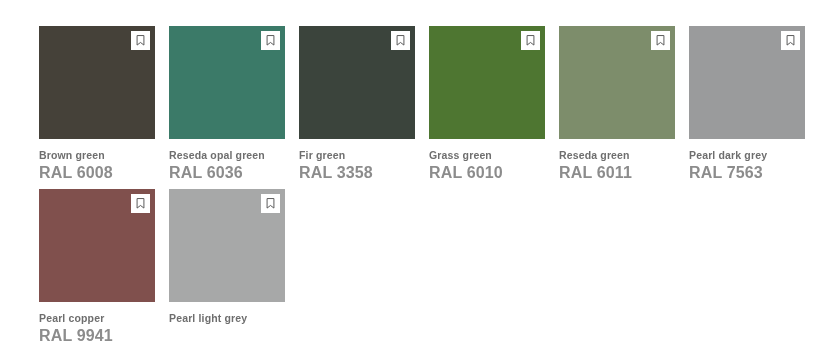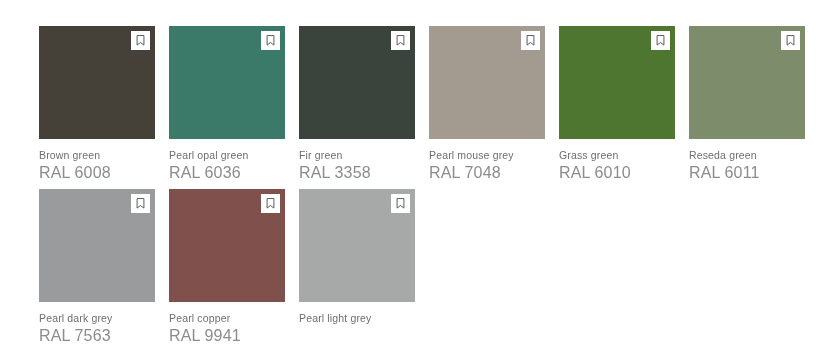--- a/index.html
+++ b/index.html
@@ -20,20 +20,21 @@
     padding: 26px 0 0 39px;
     display: grid;
     grid-template-columns: repeat(6, 130px);
     grid-auto-rows: 163px;
     column-gap: 0px;
     row-gap: 0px;
   }
   .swatch-card {
     width: 130px;
     box-sizing: border-box;
+    font-weight: bold;
   }
   .swatch-chip {
     position: relative;
     width: 116px;
     height: 113px;
     box-sizing: border-box;
   }
   .bookmark-button {
     position: absolute;
     top: 5px;
@@ -92,48 +93,35 @@
     <div class="swatch-card">
       <div class="swatch-chip" style="background-color: rgb(59, 122, 104);">
         <div class="bookmark-button">
           <span class="bookmark-icon">
             <svg viewBox="0 0 10 12" xmlns="http://www.w3.org/2000/svg">
               <path d="M1.2 0.6 H8.8 V11.2 L5 8.3 L1.2 11.2 Z" fill="none" stroke="#5a5a5a" stroke-width="1.1"></path>
             </svg>
           </span>
         </div>
       </div>
-      <div class="swatch-name">Pearl opal green</div>
+      <div class="swatch-name">Reseda opal green</div>
       <div class="swatch-code">RAL 6036</div>
     </div>
     <div class="swatch-card">
       <div class="swatch-chip" style="background-color: rgb(59, 68, 60);">
         <div class="bookmark-button">
           <span class="bookmark-icon">
             <svg viewBox="0 0 10 12" xmlns="http://www.w3.org/2000/svg">
               <path d="M1.2 0.6 H8.8 V11.2 L5 8.3 L1.2 11.2 Z" fill="none" stroke="#5a5a5a" stroke-width="1.1"></path>
             </svg>
           </span>
         </div>
       </div>
       <div class="swatch-name">Fir green</div>
       <div class="swatch-code">RAL 3358</div>
-    </div>
-    <div class="swatch-card">
-      <div class="swatch-chip" style="background-color: rgb(163, 154, 144);">
-        <div class="bookmark-button">
-          <span class="bookmark-icon">
-            <svg viewBox="0 0 10 12" xmlns="http://www.w3.org/2000/svg">
-              <path d="M1.2 0.6 H8.8 V11.2 L5 8.3 L1.2 11.2 Z" fill="none" stroke="#5a5a5a" stroke-width="1.1"></path>
-            </svg>
-          </span>
-        </div>
-      </div>
-      <div class="swatch-name">Pearl mouse grey</div>
-      <div class="swatch-code">RAL 7048</div>
     </div>
     <div class="swatch-card">
       <div class="swatch-chip" style="background-color: rgb(78, 118, 49);">
         <div class="bookmark-button">
           <span class="bookmark-icon">
             <svg viewBox="0 0 10 12" xmlns="http://www.w3.org/2000/svg">
               <path d="M1.2 0.6 H8.8 V11.2 L5 8.3 L1.2 11.2 Z" fill="none" stroke="#5a5a5a" stroke-width="1.1"></path>
             </svg>
           </span>
         </div>

